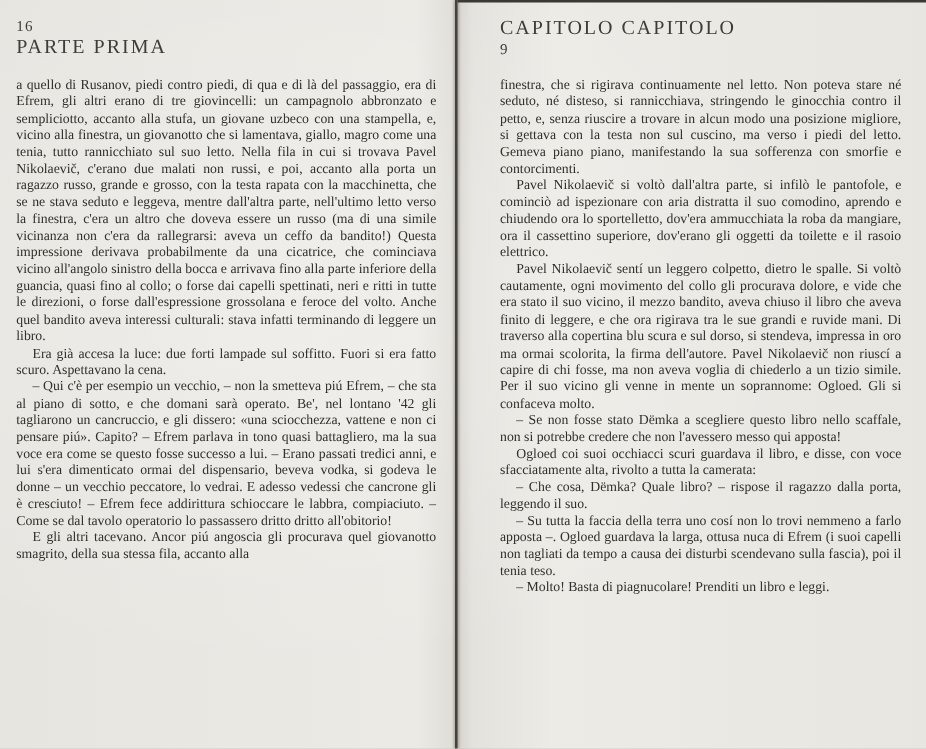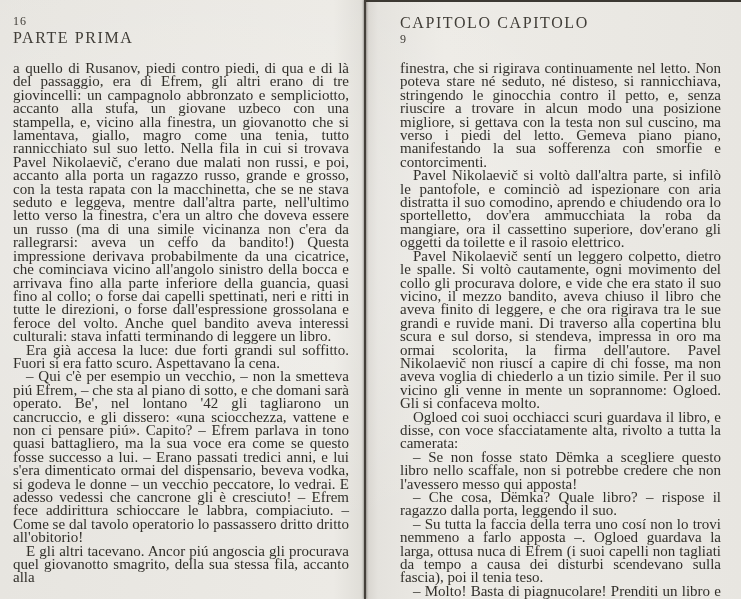--- a/index.html
+++ b/index.html
@@ -51,21 +51,21 @@
     font-size: 10.5px;
     letter-spacing: 1.6px;
     color: #403d37;
     margin-bottom: 12px;
     height: 16px;
     flex-direction: column;
   }
   .page-number { font-size: 12px; letter-spacing: 1px; }
   .header-title { font-size: 16px; }
   .body-text {
-    font-size: 15px;
+    font-size: 11px;
     line-height: 13.4px;
     text-align: justify;
     color: #312f2a;
     text-rendering: optimizeLegibility;
     margin-top: 32px;
   }
   .body-text p {
     margin: 0;
     hyphens: auto;
     -webkit-hyphens: auto;
@@ -80,36 +80,36 @@
   <div class="gutter-line"></div>
   <div class="top-rule"></div>
 
   <div class="page page-left">
     <div class="running-head">
       <span class="page-number">16</span>
       <span class="header-title">PARTE PRIMA</span>
     </div>
     <div class="body-text">
       <p>a quello di Rusanov, piedi contro piedi, di qua e di là del passaggio, era di Efrem, gli altri erano di tre giovincelli: un campagnolo abbronzato e sempliciotto, accanto alla stufa, un giovane uzbeco con una stampella, e, vicino alla finestra, un giovanotto che si lamentava, giallo, magro come una tenia, tutto rannicchiato sul suo letto. Nella fila in cui si trovava Pavel Nikolaevič, c'erano due malati non russi, e poi, accanto alla porta un ragazzo russo, grande e grosso, con la testa rapata con la macchinetta, che se ne stava seduto e leggeva, mentre dall'altra parte, nell'ultimo letto verso la finestra, c'era un altro che doveva essere un russo (ma di una simile vicinanza non c'era da rallegrarsi: aveva un ceffo da bandito!) Questa impressione derivava probabilmente da una cicatrice, che cominciava vicino all'angolo sinistro della bocca e arrivava fino alla parte inferiore della guancia, quasi fino al collo; o forse dai capelli spettinati, neri e ritti in tutte le direzioni, o forse dall'espressione grossolana e feroce del volto. Anche quel bandito aveva interessi culturali: stava infatti terminando di leggere un libro.</p>
-      <p class="indent">Era già accesa la luce: due forti grandi sul soffitto. Fuori si era fatto scuro. Aspettavano la cena.</p>
+      <p class="indent">Era già accesa la luce: due forti lampade sul soffitto. Fuori si era fatto scuro. Aspettavano la cena.</p>
       <p class="indent">– Qui c'è per esempio un vecchio, – non la smetteva piú Efrem, – che sta al piano di sotto, e che domani sarà operato. Be', nel lontano '42 gli tagliarono un cancruccio, e gli dissero: «una sciocchezza, vattene e non ci pensare piú». Capito? – Efrem parlava in tono quasi battagliero, ma la sua voce era come se questo fosse successo a lui. – Erano passati tredici anni, e lui s'era dimenticato ormai del dispensario, beveva vodka, si godeva le donne – un vecchio peccatore, lo vedrai. E adesso vedessi che cancrone gli è cresciuto! – Efrem fece addirittura schioccare le labbra, compiaciuto. – Come se dal tavolo operatorio lo passassero dritto dritto all'obitorio!</p>
       <p class="indent">E gli altri tacevano. Ancor piú angoscia gli procurava quel giovanotto smagrito, della sua stessa fila, accanto alla</p>
     </div>
   </div>
 
   <div class="page page-right">
     <div class="running-head">
       <span class="header-title">CAPITOLO CAPITOLO</span>
       <span class="page-number">9</span>
     </div>
     <div class="body-text">
       <p>finestra, che si rigirava continuamente nel letto. Non poteva stare né seduto, né disteso, si rannicchiava, stringendo le ginocchia contro il petto, e, senza riuscire a trovare in alcun modo una posizione migliore, si gettava con la testa non sul cuscino, ma verso i piedi del letto. Gemeva piano piano, manifestando la sua sofferenza con smorfie e contorcimenti.</p>
       <p class="indent">Pavel Nikolaevič si voltò dall'altra parte, si infilò le pantofole, e cominciò ad ispezionare con aria distratta il suo comodino, aprendo e chiudendo ora lo sportelletto, dov'era ammucchiata la roba da mangiare, ora il cassettino superiore, dov'erano gli oggetti da toilette e il rasoio elettrico.</p>
       <p class="indent">Pavel Nikolaevič sentí un leggero colpetto, dietro le spalle. Si voltò cautamente, ogni movimento del collo gli procurava dolore, e vide che era stato il suo vicino, il mezzo bandito, aveva chiuso il libro che aveva finito di leggere, e che ora rigirava tra le sue grandi e ruvide mani. Di traverso alla copertina blu scura e sul dorso, si stendeva, impressa in oro ma ormai scolorita, la firma dell'autore. Pavel Nikolaevič non riuscí a capire di chi fosse, ma non aveva voglia di chiederlo a un tizio simile. Per il suo vicino gli venne in mente un soprannome: Ogloed. Gli si confaceva molto.</p>
+      <p class="indent">– Se non fosse stato Dëmka a scegliere questo libro nello scaffale, non si potrebbe credere che non l'avessero messo qui apposta!</p>
       <p class="indent">Ogloed coi suoi occhiacci scuri guardava il libro, e disse, con voce sfacciatamente alta, rivolto a tutta la camerata:</p>
-      <p class="indent">– Se non fosse stato Dëmka a scegliere questo libro nello scaffale, non si potrebbe credere che non l'avessero messo qui apposta!</p>
       <p class="indent">– Che cosa, Dëmka? Quale libro? – rispose il ragazzo dalla porta, leggendo il suo.</p>
       <p class="indent">– Su tutta la faccia della terra uno cosí non lo trovi nemmeno a farlo apposta –. Ogloed guardava la larga, ottusa nuca di Efrem (i suoi capelli non tagliati da tempo a causa dei disturbi scendevano sulla fascia), poi il tenia teso.</p>
       <p class="indent">– Molto! Basta di piagnucolare! Prenditi un libro e leggi.</p>
     </div>
   </div>
 
 </div>
 
 </body></html>

